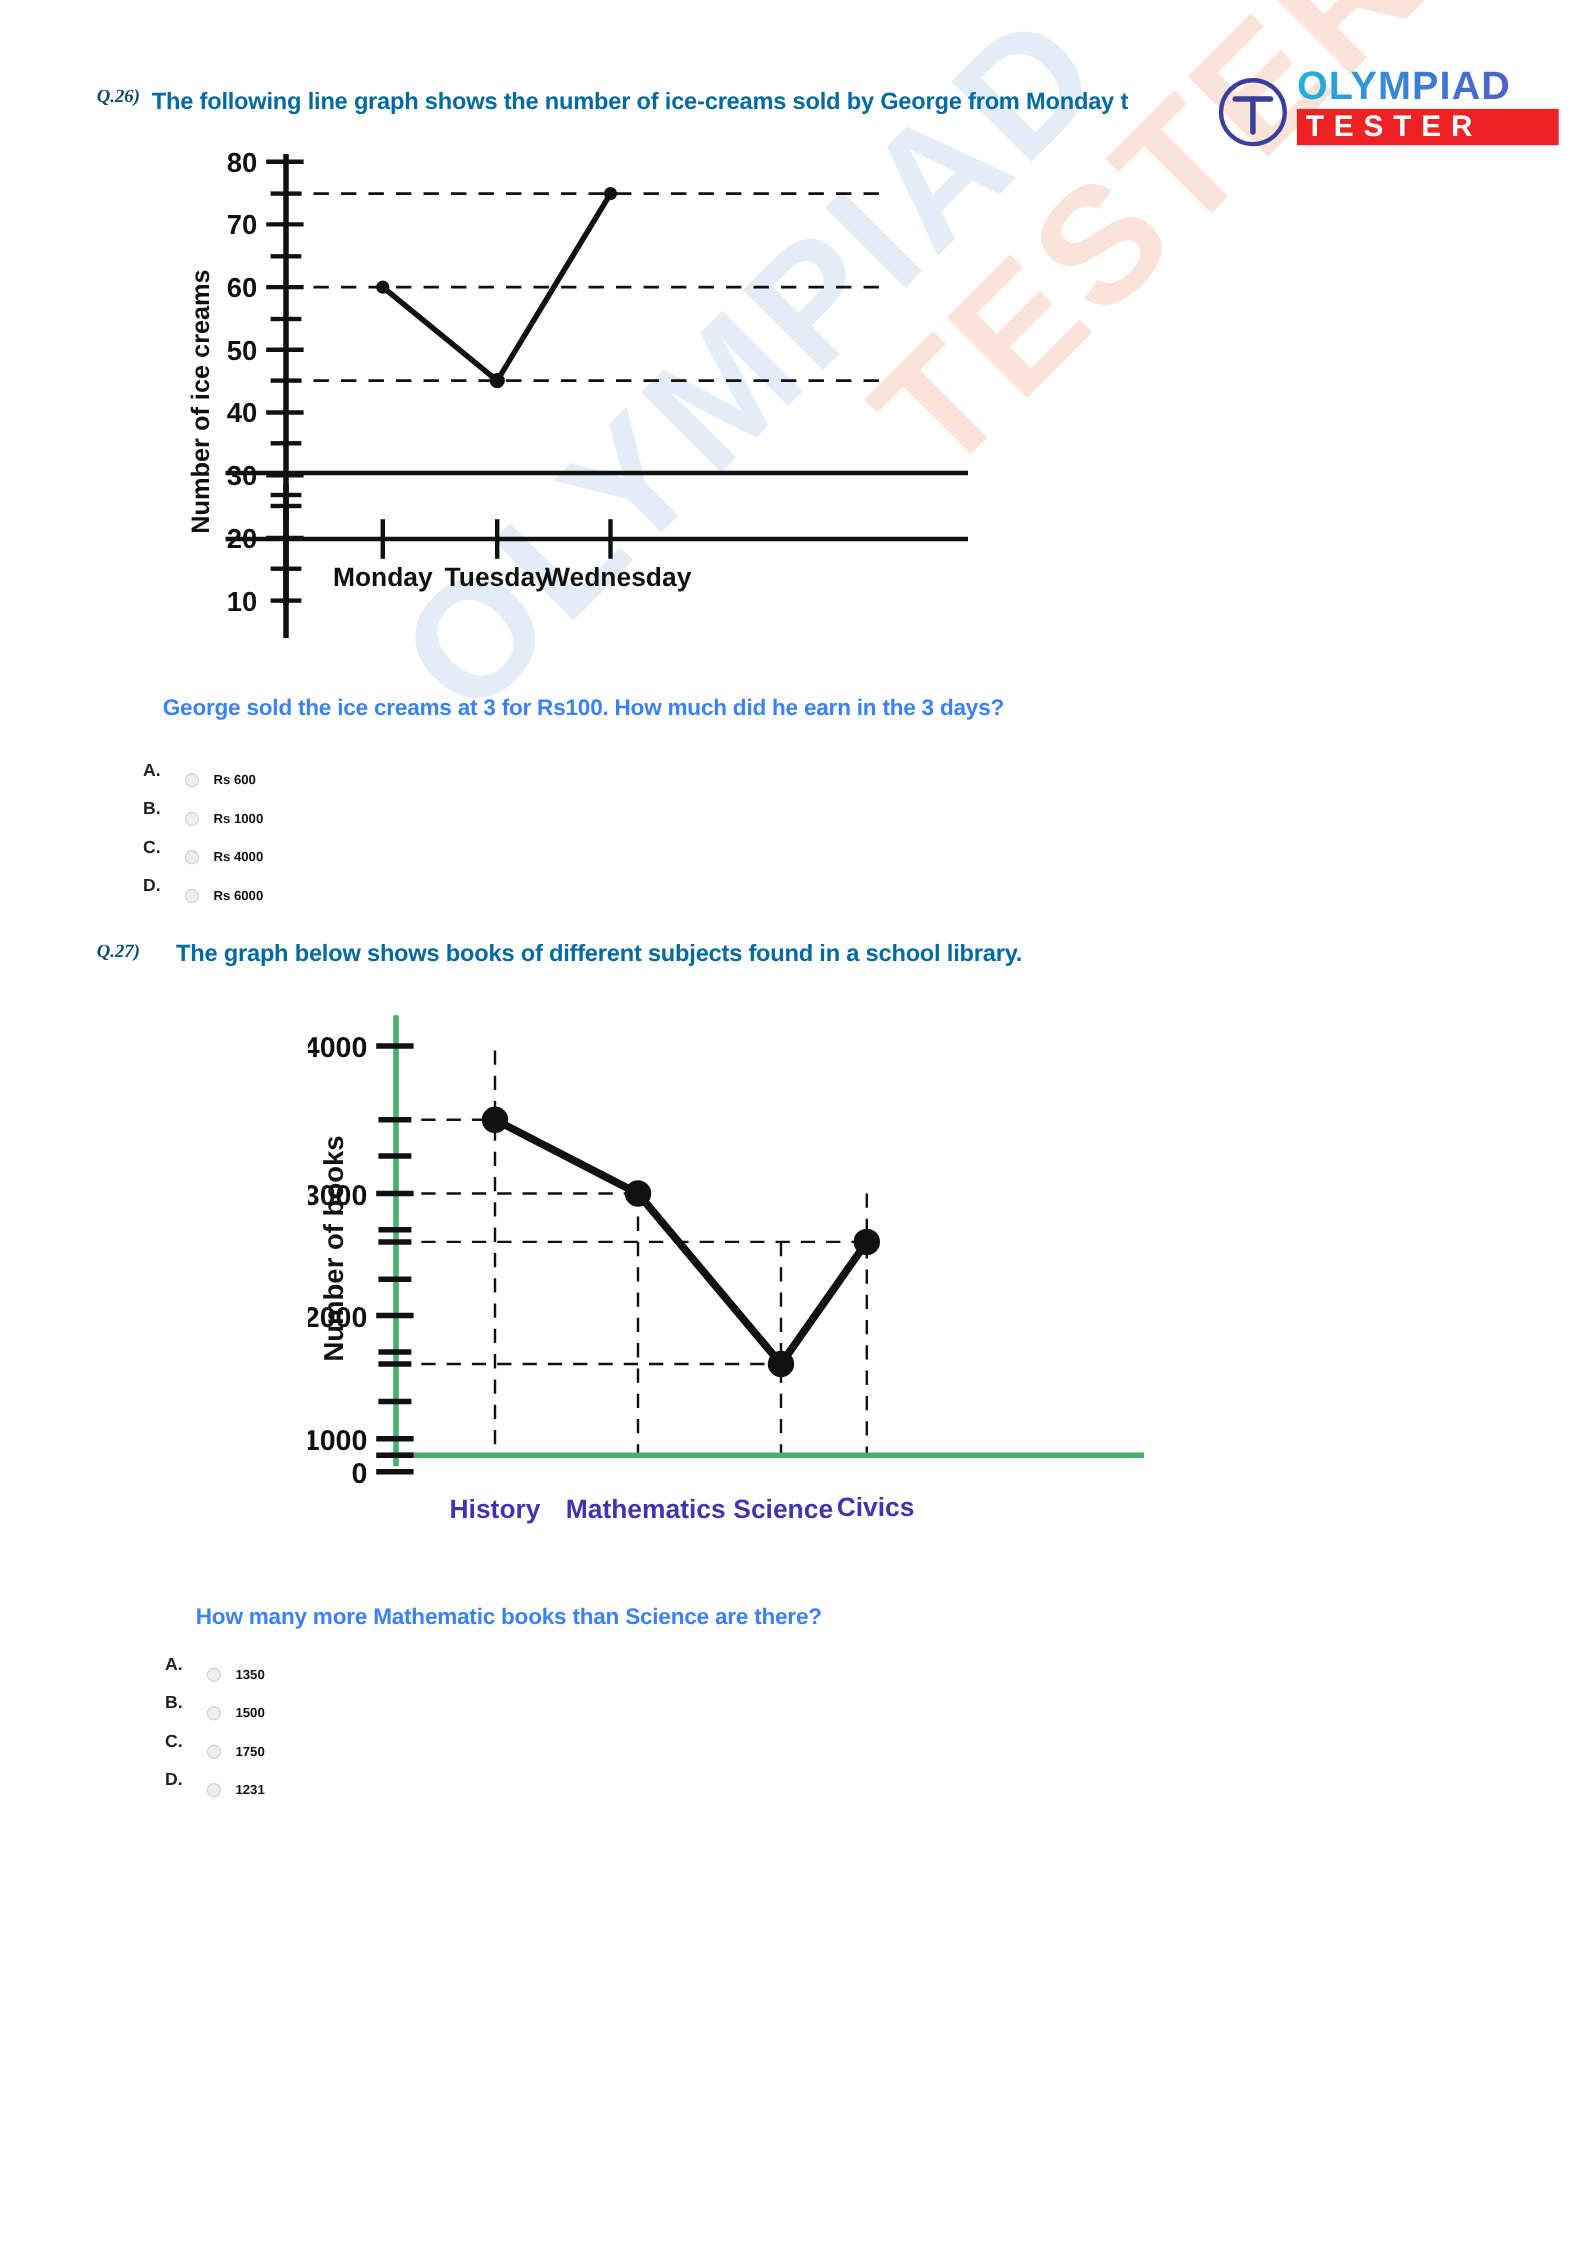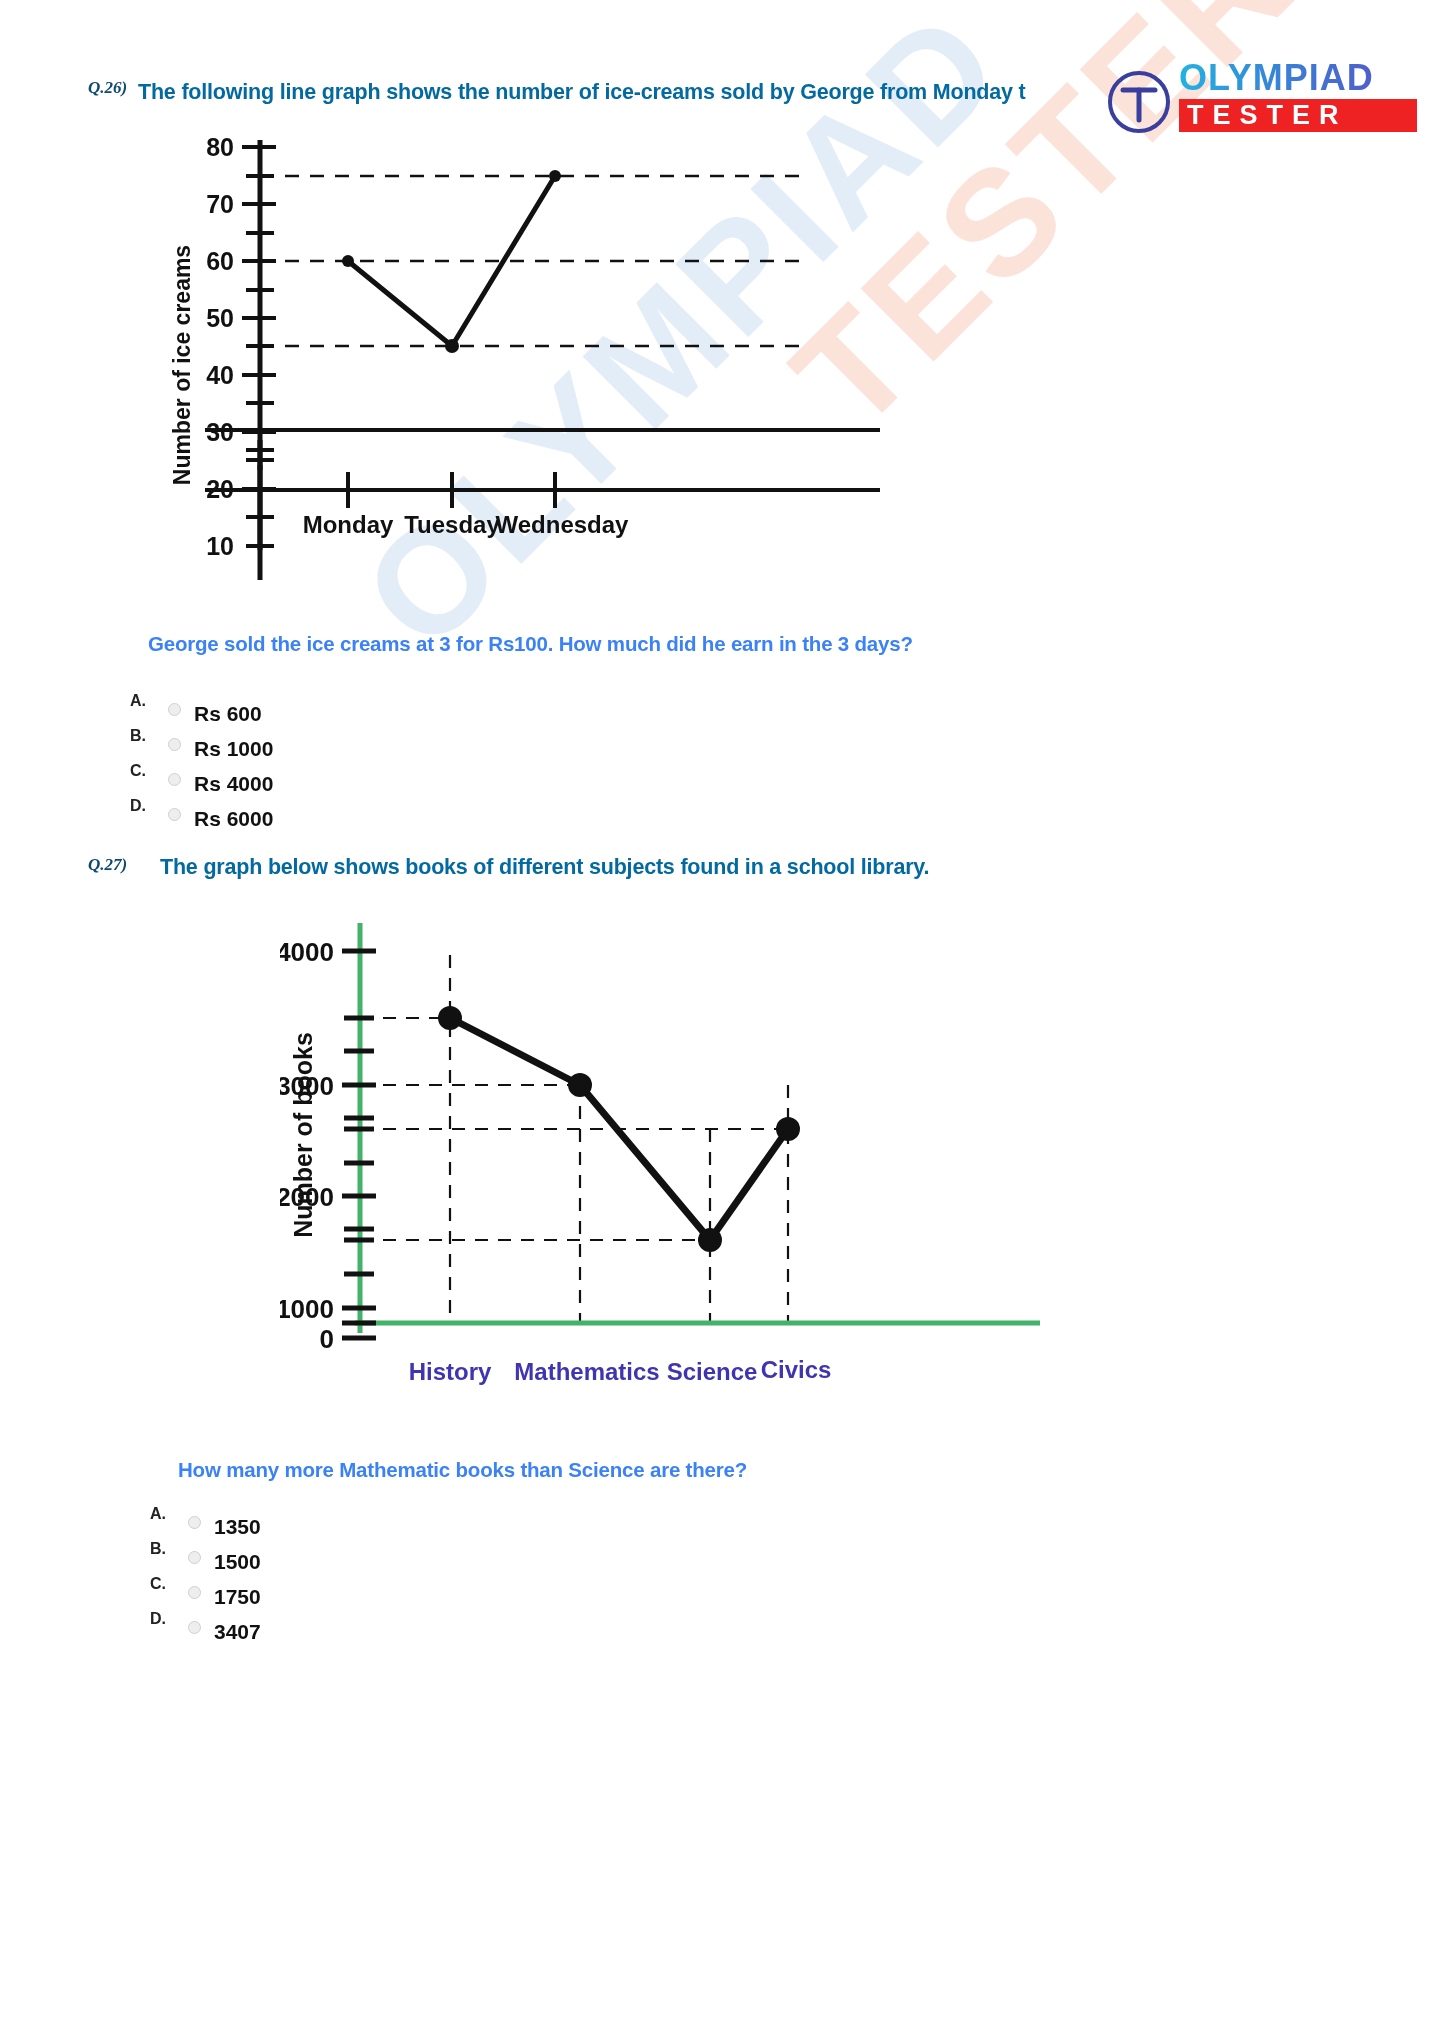--- a/index.html
+++ b/index.html
@@ -54,21 +54,21 @@
   .opt{position:relative;height:35px;display:flex;align-items:center;}
   .opt-letter{
     position:absolute;left:0;top:0;font-size:16px;font-weight:bold;color:#222;
     font-family:"Liberation Sans", sans-serif;
   }
   .opt-radio{
     position:absolute;left:38px;top:11px;width:13px;height:13px;border-radius:50%;
     background:#eeeeee;border:1px solid #cfcfcf;box-sizing:border-box;
   }
   .opt-label{
-    position:absolute;left:64px;top:10px;font-size:21px;font-weight:bold;color:#111;
+    position:absolute;left:64px;top:10px;font-size:12px;font-weight:bold;color:#111;
     white-space:nowrap;
   }
 
   
   .chart{position:absolute;z-index:3;}
 
   
   .footer{
     position:absolute;left:0;right:0;top:1958px;text-align:center;
     color:#c0272d;font-size:24px;letter-spacing:.3px;
@@ -267,18 +267,18 @@
       <span class="opt-label">1500</span>
     </div>
     <div class="opt">
       <span class="opt-letter">C.</span>
       <span class="opt-radio"></span>
       <span class="opt-label">1750</span>
     </div>
     <div class="opt">
       <span class="opt-letter">D.</span>
       <span class="opt-radio"></span>
-      <span class="opt-label">3407</span>
+      <span class="opt-label">1231</span>
     </div>
   </div>
 
 
 </div>
 
 </body></html>

